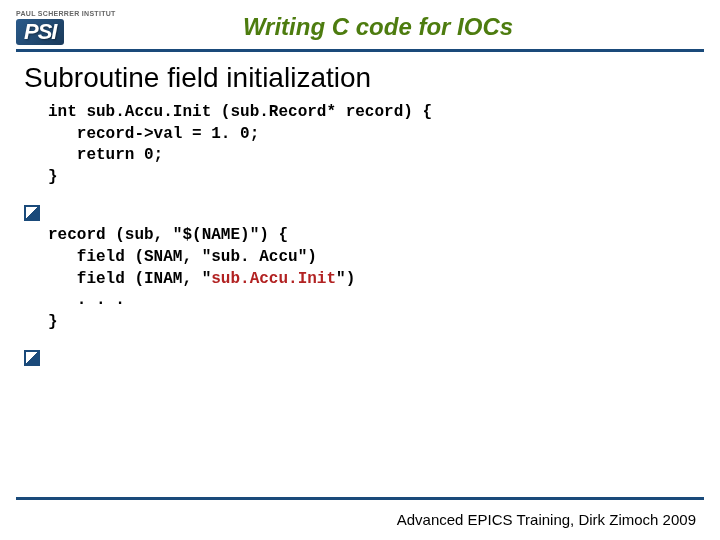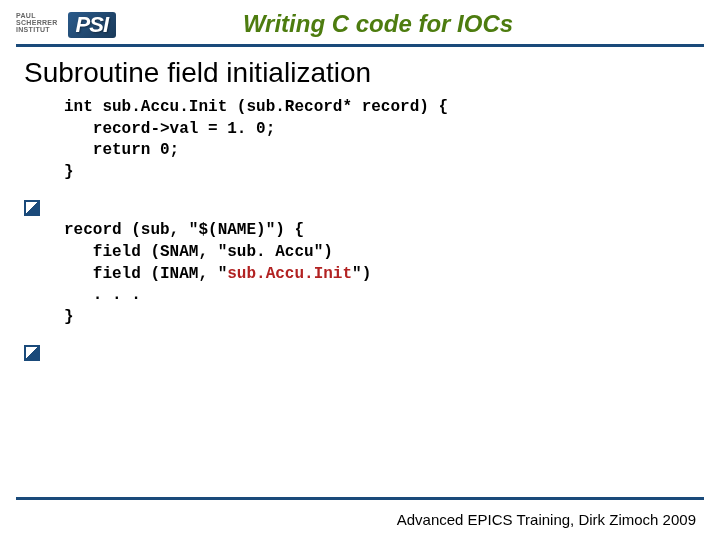--- a/index.html
+++ b/index.html
@@ -12,21 +12,21 @@
       overflow: hidden;
     }
     .header {
       display: flex;
       align-items: center;
       padding: 10px 20px 4px 16px;
     }
     .logo {
       width: 100px;
       display: flex;
-      flex-direction: row;
+      flex-direction: column;
     }
     .logo-top {
       font-size: 7px;
       letter-spacing: 0.3px;
       color: #666;
       font-weight: bold;
       margin-bottom: 2px;
     }
     .logo-box {
       position: relative;
@@ -83,21 +83,21 @@
     }
     .bullet-text {
       font-size: 24px;
       color: #000;
     }
     .code-block {
       font-family: "Courier New", monospace;
       font-size: 16px;
       font-weight: bold;
       color: #000;
-      margin-left: 40px;
+      margin-left: 24px;
       margin-bottom: 10px;
       line-height: 1.35;
       white-space: pre;
     }
     .mono-inline {
       font-family: "Courier New", monospace;
       color: #b22222;
     }
     .code-red {
       color: #b22222;

